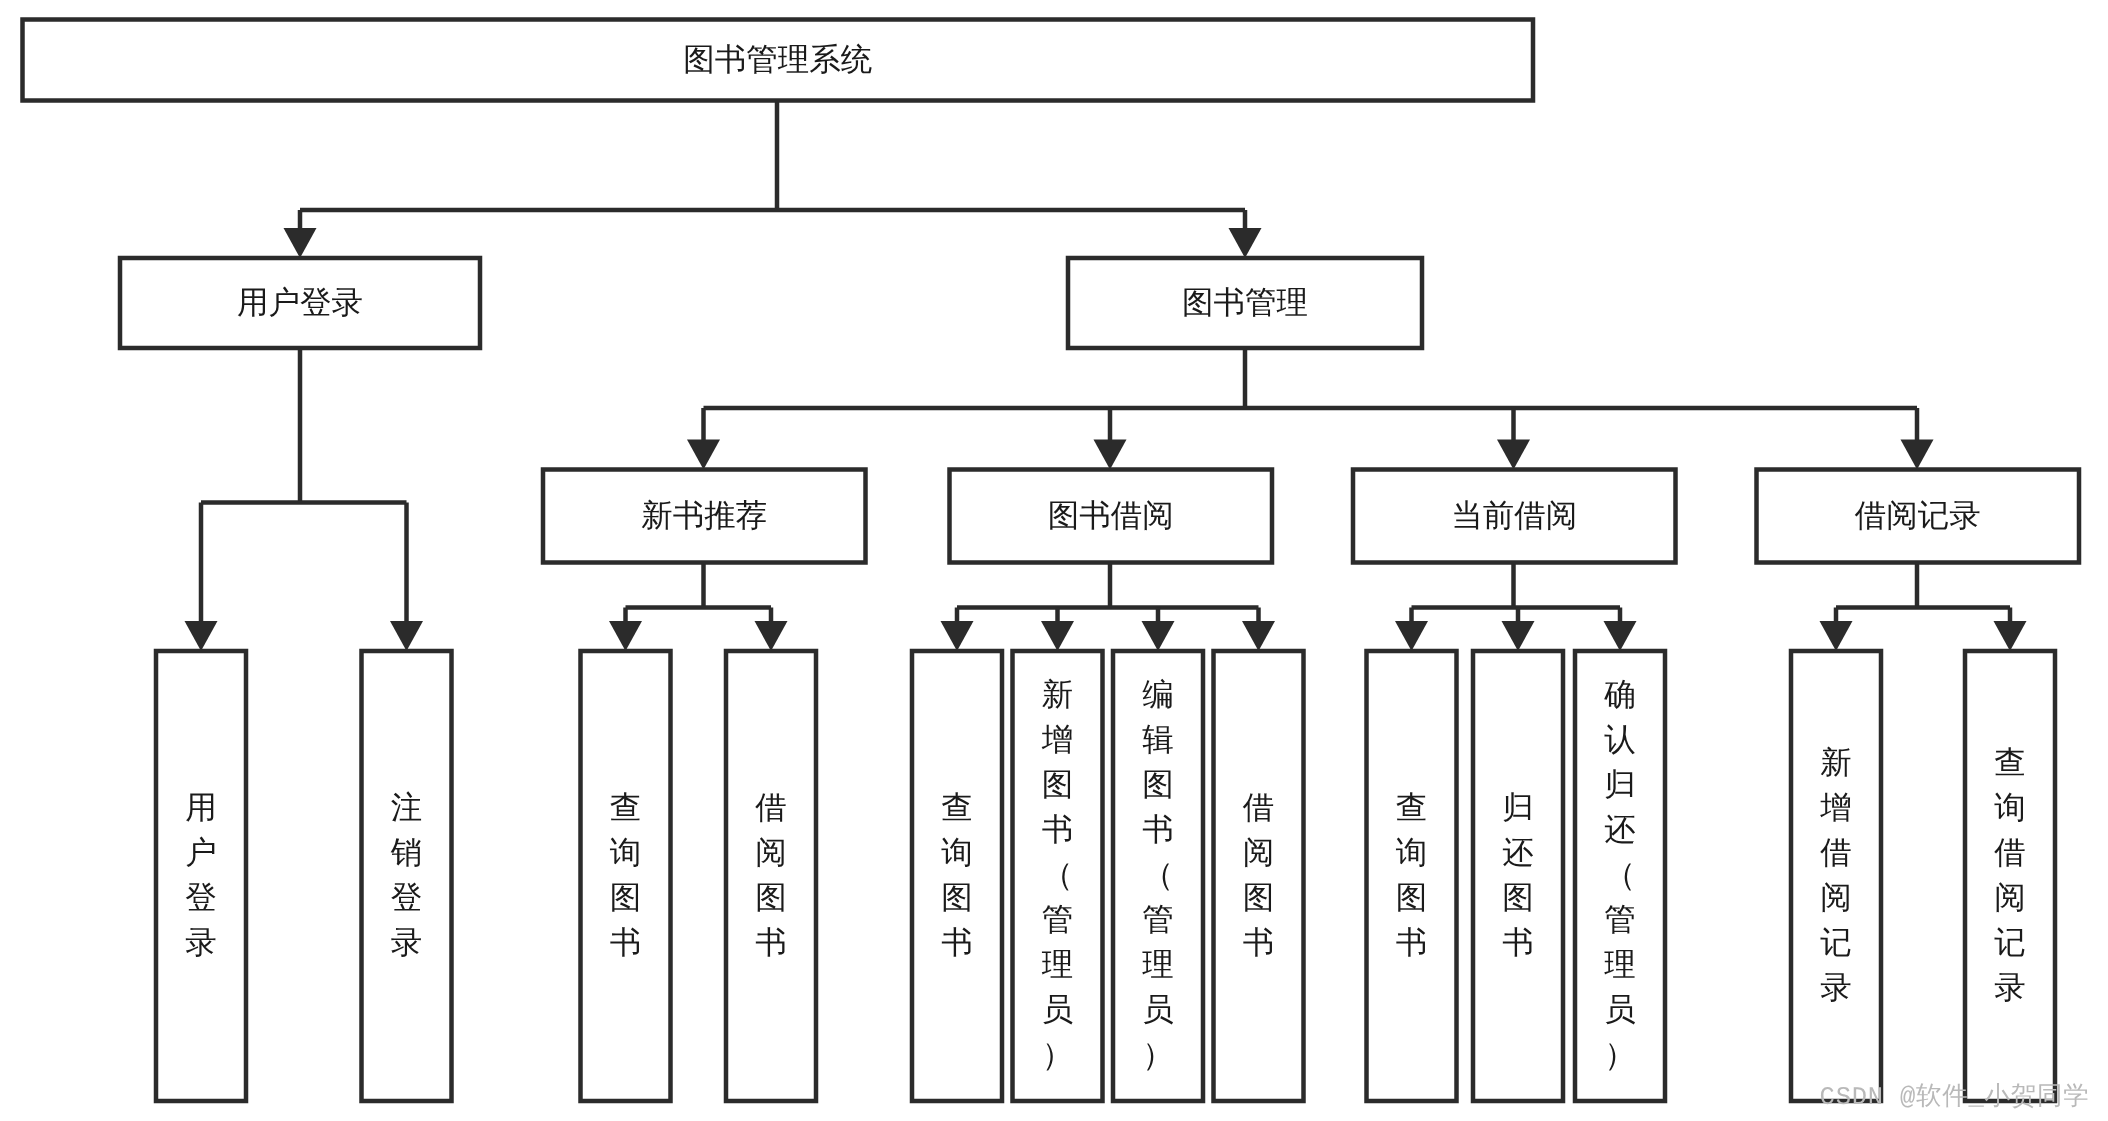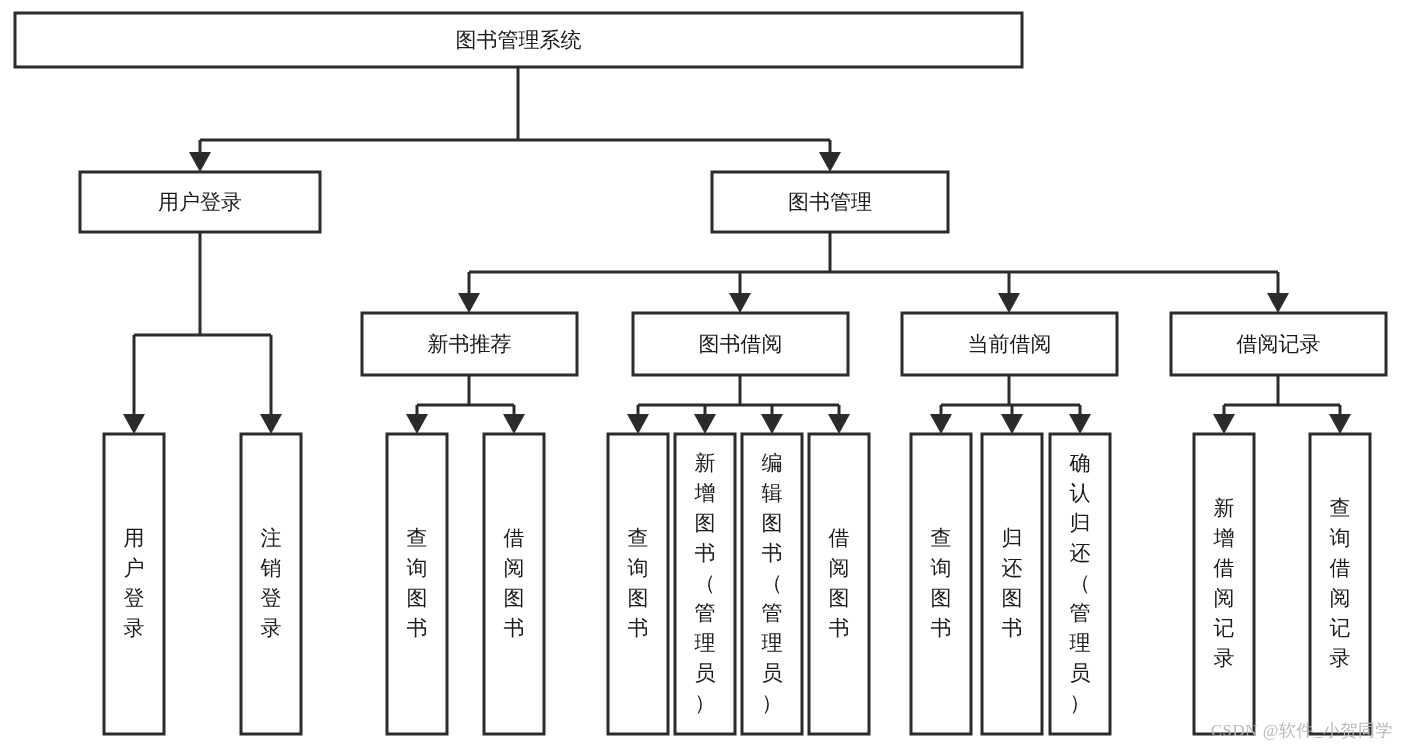--- a/index.html
+++ b/index.html
@@ -51,21 +51,21 @@
   .node-label-v {
     font-family: "Liberation Sans", "DejaVu Sans", sans-serif;
     font-size: 21px;
     fill: #1a1a1a;
     text-anchor: middle;
   }
   .watermark {
     position: absolute;
     right: 12px;
     bottom: 5px;
-    font-family: Liberation Serif, serif;
+    font-family: Liberation Mono, monospace;
     font-size: 17px;
     color: #b9b9b9;
     letter-spacing: 0.5px;
     white-space: nowrap;
     pointer-events: none;
   }
 </style>
 </head>
 <body>
 

